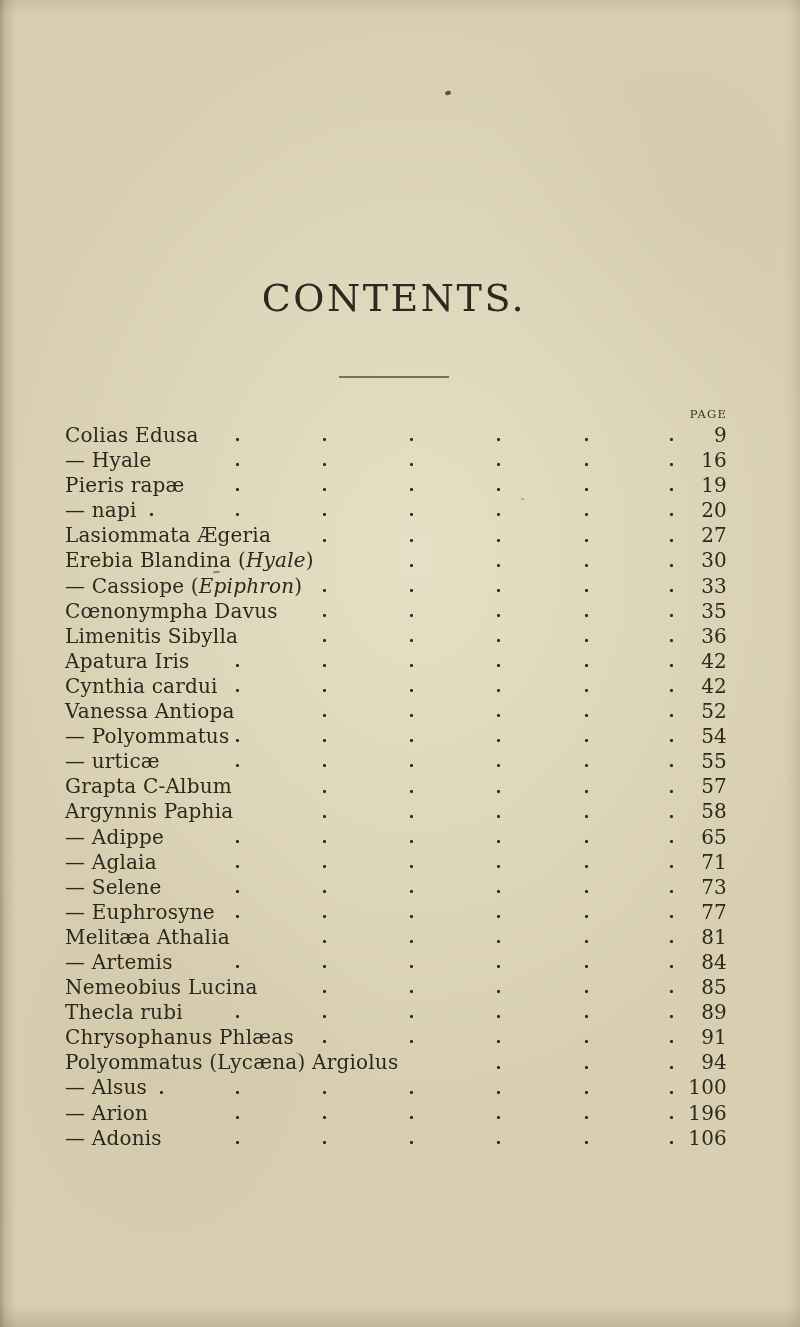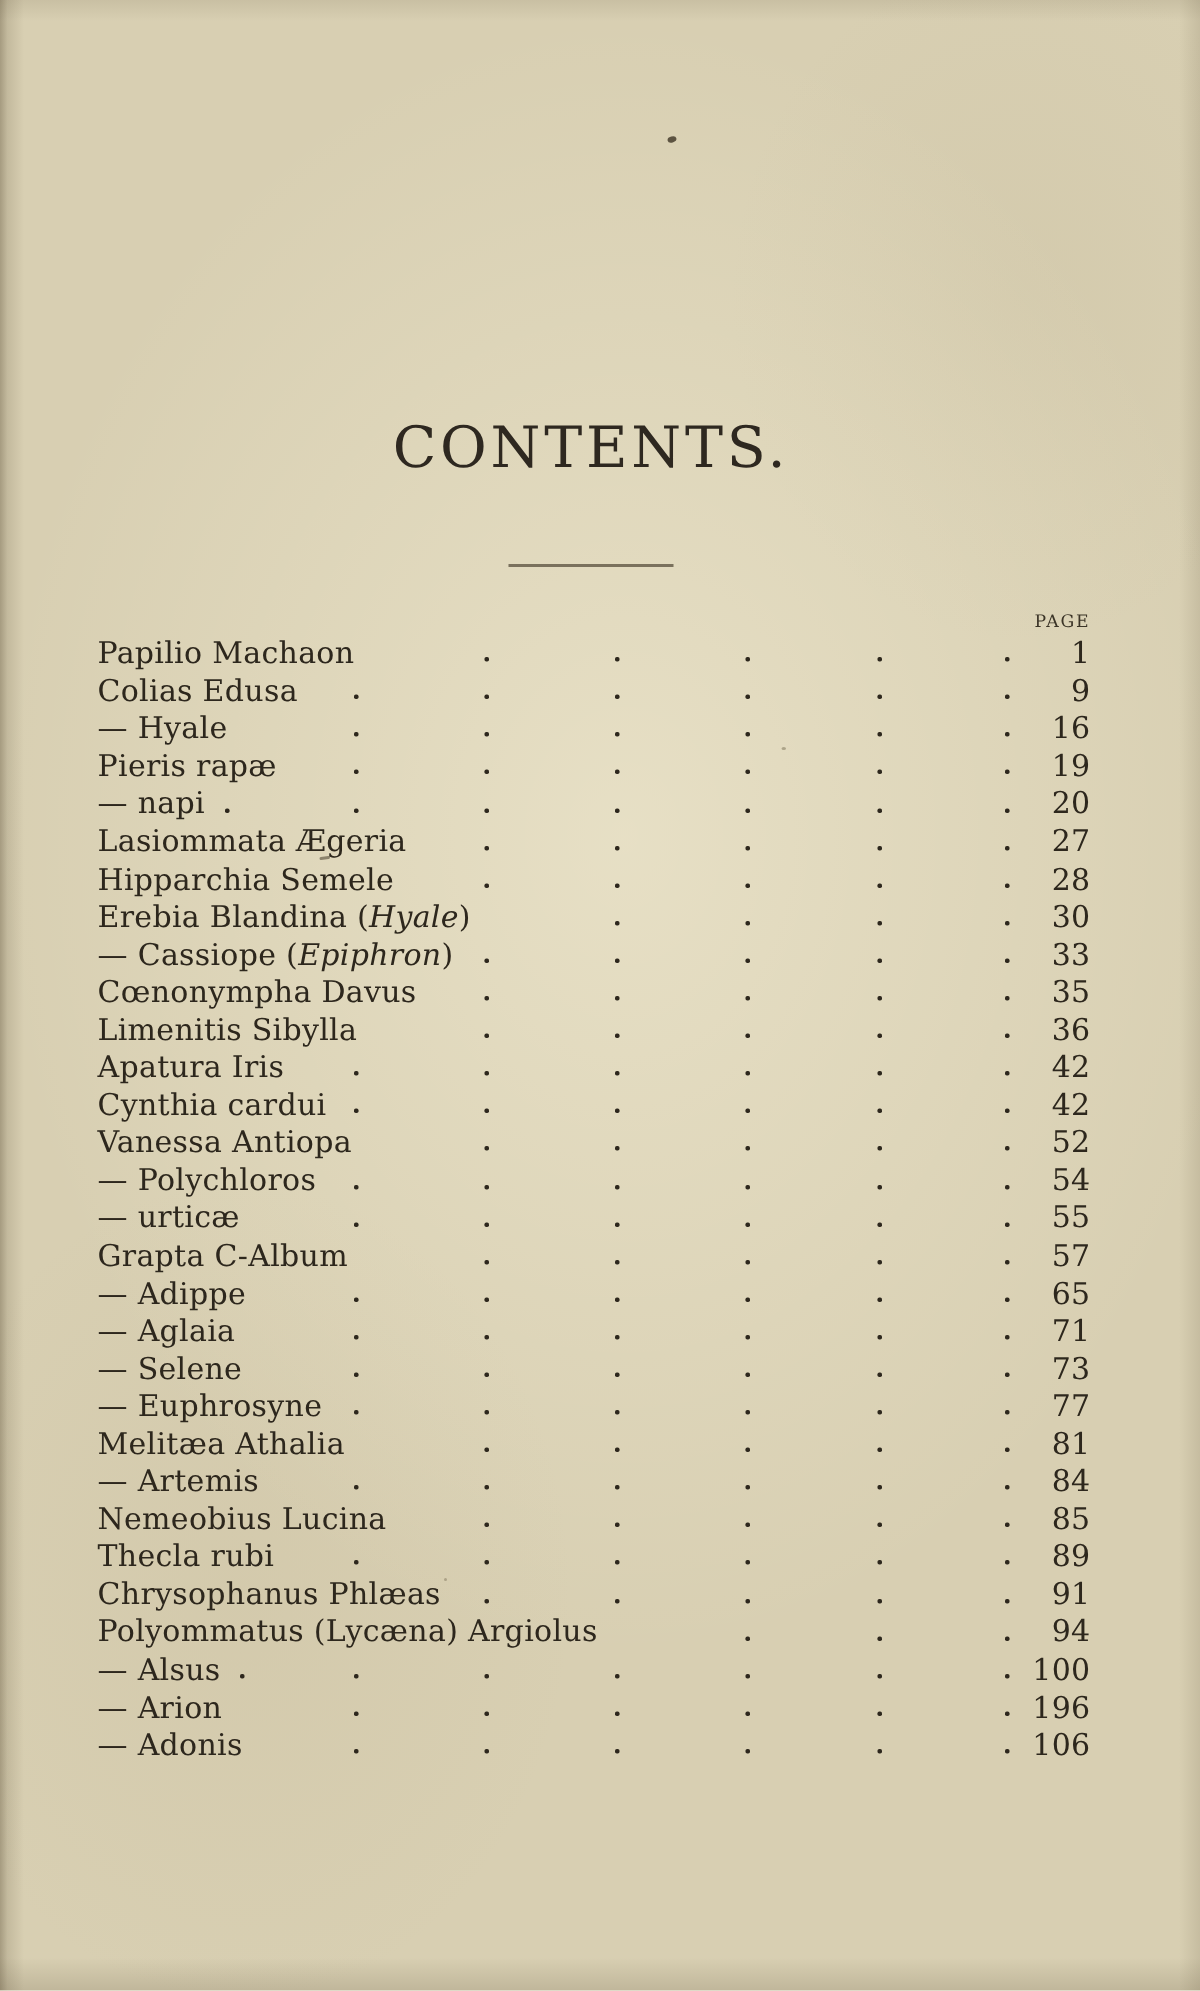--- a/index.html
+++ b/index.html
@@ -100,37 +100,36 @@
 <body>
 
 <div class="page">
   <div class="speck1"></div>
   <div class="speck2"></div>
   <div class="speck3"></div>
   <h1 class="title">CONTENTS.</h1>
   <div class="title-rule"></div>
   <div class="page-label">PAGE</div>
   <div class="toc" id="toc">
-      <div class="row"><span class="nm">Papilio Machaon</span><span class="pg">1</span><span class="ldot" style="left: 258px;"></span><span class="ldot" style="left: 345px;"></span><span class="ldot" style="left: 432px;"></span><span class="ldot" style="left: 520px;"></span><span class="ldot" style="left: 605px;"></span></div>
       <div class="row"><span class="nm">Colias Edusa</span><span class="pg">9</span><span class="ldot" style="left: 171px;"></span><span class="ldot" style="left: 258px;"></span><span class="ldot" style="left: 345px;"></span><span class="ldot" style="left: 432px;"></span><span class="ldot" style="left: 520px;"></span><span class="ldot" style="left: 605px;"></span></div>
       <div class="row"><span class="nm">— Hyale</span><span class="pg">16</span><span class="ldot" style="left: 171px;"></span><span class="ldot" style="left: 258px;"></span><span class="ldot" style="left: 345px;"></span><span class="ldot" style="left: 432px;"></span><span class="ldot" style="left: 520px;"></span><span class="ldot" style="left: 605px;"></span></div>
       <div class="row"><span class="nm">Pieris rapæ</span><span class="pg">19</span><span class="ldot" style="left: 171px;"></span><span class="ldot" style="left: 258px;"></span><span class="ldot" style="left: 345px;"></span><span class="ldot" style="left: 432px;"></span><span class="ldot" style="left: 520px;"></span><span class="ldot" style="left: 605px;"></span></div>
       <div class="row"><span class="nm">— napi</span><span class="pg">20</span><span class="ldot" style="left: 85px;"></span><span class="ldot" style="left: 171px;"></span><span class="ldot" style="left: 258px;"></span><span class="ldot" style="left: 345px;"></span><span class="ldot" style="left: 432px;"></span><span class="ldot" style="left: 520px;"></span><span class="ldot" style="left: 605px;"></span></div>
       <div class="row"><span class="nm">Lasiommata Ægeria</span><span class="pg">27</span><span class="ldot" style="left: 258px;"></span><span class="ldot" style="left: 345px;"></span><span class="ldot" style="left: 432px;"></span><span class="ldot" style="left: 520px;"></span><span class="ldot" style="left: 605px;"></span></div>
-      <div class="row"><span class="nm">Hipparchia Semele</span><span class="pg">28</span><span class="ldot" style="left: 258px;"></span><span class="ldot" style="left: 345px;"></span><span class="ldot" style="left: 432px;"></span><span class="ldot" style="left: 520px;"></span><span class="ldot" style="left: 605px;"></span></div>
       <div class="row"><span class="nm">Erebia Blandina (<i>Hyale</i>)</span><span class="pg">30</span><span class="ldot" style="left: 345px;"></span><span class="ldot" style="left: 432px;"></span><span class="ldot" style="left: 520px;"></span><span class="ldot" style="left: 605px;"></span></div>
       <div class="row"><span class="nm">— Cassiope (<i>Epiphron</i>)</span><span class="pg">33</span><span class="ldot" style="left: 258px;"></span><span class="ldot" style="left: 345px;"></span><span class="ldot" style="left: 432px;"></span><span class="ldot" style="left: 520px;"></span><span class="ldot" style="left: 605px;"></span></div>
       <div class="row"><span class="nm">Cœnonympha Davus</span><span class="pg">35</span><span class="ldot" style="left: 258px;"></span><span class="ldot" style="left: 345px;"></span><span class="ldot" style="left: 432px;"></span><span class="ldot" style="left: 520px;"></span><span class="ldot" style="left: 605px;"></span></div>
       <div class="row"><span class="nm">Limenitis Sibylla</span><span class="pg">36</span><span class="ldot" style="left: 258px;"></span><span class="ldot" style="left: 345px;"></span><span class="ldot" style="left: 432px;"></span><span class="ldot" style="left: 520px;"></span><span class="ldot" style="left: 605px;"></span></div>
       <div class="row"><span class="nm">Apatura Iris</span><span class="pg">42</span><span class="ldot" style="left: 171px;"></span><span class="ldot" style="left: 258px;"></span><span class="ldot" style="left: 345px;"></span><span class="ldot" style="left: 432px;"></span><span class="ldot" style="left: 520px;"></span><span class="ldot" style="left: 605px;"></span></div>
       <div class="row"><span class="nm">Cynthia cardui</span><span class="pg">42</span><span class="ldot" style="left: 171px;"></span><span class="ldot" style="left: 258px;"></span><span class="ldot" style="left: 345px;"></span><span class="ldot" style="left: 432px;"></span><span class="ldot" style="left: 520px;"></span><span class="ldot" style="left: 605px;"></span></div>
       <div class="row"><span class="nm">Vanessa Antiopa</span><span class="pg">52</span><span class="ldot" style="left: 258px;"></span><span class="ldot" style="left: 345px;"></span><span class="ldot" style="left: 432px;"></span><span class="ldot" style="left: 520px;"></span><span class="ldot" style="left: 605px;"></span></div>
-      <div class="row"><span class="nm">— Polychloros</span><span class="pg">54</span><span class="ldot" style="left: 171px;"></span><span class="ldot" style="left: 258px;"></span><span class="ldot" style="left: 345px;"></span><span class="ldot" style="left: 432px;"></span><span class="ldot" style="left: 520px;"></span><span class="ldot" style="left: 605px;"></span></div>
+      <div class="row"><span class="nm">— Polyommatus</span><span class="pg">54</span><span class="ldot" style="left: 171px;"></span><span class="ldot" style="left: 258px;"></span><span class="ldot" style="left: 345px;"></span><span class="ldot" style="left: 432px;"></span><span class="ldot" style="left: 520px;"></span><span class="ldot" style="left: 605px;"></span></div>
       <div class="row"><span class="nm">— urticæ</span><span class="pg">55</span><span class="ldot" style="left: 171px;"></span><span class="ldot" style="left: 258px;"></span><span class="ldot" style="left: 345px;"></span><span class="ldot" style="left: 432px;"></span><span class="ldot" style="left: 520px;"></span><span class="ldot" style="left: 605px;"></span></div>
       <div class="row"><span class="nm">Grapta C-Album</span><span class="pg">57</span><span class="ldot" style="left: 258px;"></span><span class="ldot" style="left: 345px;"></span><span class="ldot" style="left: 432px;"></span><span class="ldot" style="left: 520px;"></span><span class="ldot" style="left: 605px;"></span></div>
+      <div class="row"><span class="nm">Argynnis Paphia</span><span class="pg">58</span><span class="ldot" style="left: 258px;"></span><span class="ldot" style="left: 345px;"></span><span class="ldot" style="left: 432px;"></span><span class="ldot" style="left: 520px;"></span><span class="ldot" style="left: 605px;"></span></div>
       <div class="row"><span class="nm">— Adippe</span><span class="pg">65</span><span class="ldot" style="left: 171px;"></span><span class="ldot" style="left: 258px;"></span><span class="ldot" style="left: 345px;"></span><span class="ldot" style="left: 432px;"></span><span class="ldot" style="left: 520px;"></span><span class="ldot" style="left: 605px;"></span></div>
       <div class="row"><span class="nm">— Aglaia</span><span class="pg">71</span><span class="ldot" style="left: 171px;"></span><span class="ldot" style="left: 258px;"></span><span class="ldot" style="left: 345px;"></span><span class="ldot" style="left: 432px;"></span><span class="ldot" style="left: 520px;"></span><span class="ldot" style="left: 605px;"></span></div>
       <div class="row"><span class="nm">— Selene</span><span class="pg">73</span><span class="ldot" style="left: 171px;"></span><span class="ldot" style="left: 258px;"></span><span class="ldot" style="left: 345px;"></span><span class="ldot" style="left: 432px;"></span><span class="ldot" style="left: 520px;"></span><span class="ldot" style="left: 605px;"></span></div>
       <div class="row"><span class="nm">— Euphrosyne</span><span class="pg">77</span><span class="ldot" style="left: 171px;"></span><span class="ldot" style="left: 258px;"></span><span class="ldot" style="left: 345px;"></span><span class="ldot" style="left: 432px;"></span><span class="ldot" style="left: 520px;"></span><span class="ldot" style="left: 605px;"></span></div>
       <div class="row"><span class="nm">Melitæa Athalia</span><span class="pg">81</span><span class="ldot" style="left: 258px;"></span><span class="ldot" style="left: 345px;"></span><span class="ldot" style="left: 432px;"></span><span class="ldot" style="left: 520px;"></span><span class="ldot" style="left: 605px;"></span></div>
       <div class="row"><span class="nm">— Artemis</span><span class="pg">84</span><span class="ldot" style="left: 171px;"></span><span class="ldot" style="left: 258px;"></span><span class="ldot" style="left: 345px;"></span><span class="ldot" style="left: 432px;"></span><span class="ldot" style="left: 520px;"></span><span class="ldot" style="left: 605px;"></span></div>
       <div class="row"><span class="nm">Nemeobius Lucina</span><span class="pg">85</span><span class="ldot" style="left: 258px;"></span><span class="ldot" style="left: 345px;"></span><span class="ldot" style="left: 432px;"></span><span class="ldot" style="left: 520px;"></span><span class="ldot" style="left: 605px;"></span></div>
       <div class="row"><span class="nm">Thecla rubi</span><span class="pg">89</span><span class="ldot" style="left: 171px;"></span><span class="ldot" style="left: 258px;"></span><span class="ldot" style="left: 345px;"></span><span class="ldot" style="left: 432px;"></span><span class="ldot" style="left: 520px;"></span><span class="ldot" style="left: 605px;"></span></div>
       <div class="row"><span class="nm">Chrysophanus Phlæas</span><span class="pg">91</span><span class="ldot" style="left: 258px;"></span><span class="ldot" style="left: 345px;"></span><span class="ldot" style="left: 432px;"></span><span class="ldot" style="left: 520px;"></span><span class="ldot" style="left: 605px;"></span></div>
       <div class="row"><span class="nm">Polyommatus (Lycæna) Argiolus</span><span class="pg">94</span><span class="ldot" style="left: 432px;"></span><span class="ldot" style="left: 520px;"></span><span class="ldot" style="left: 605px;"></span></div>

